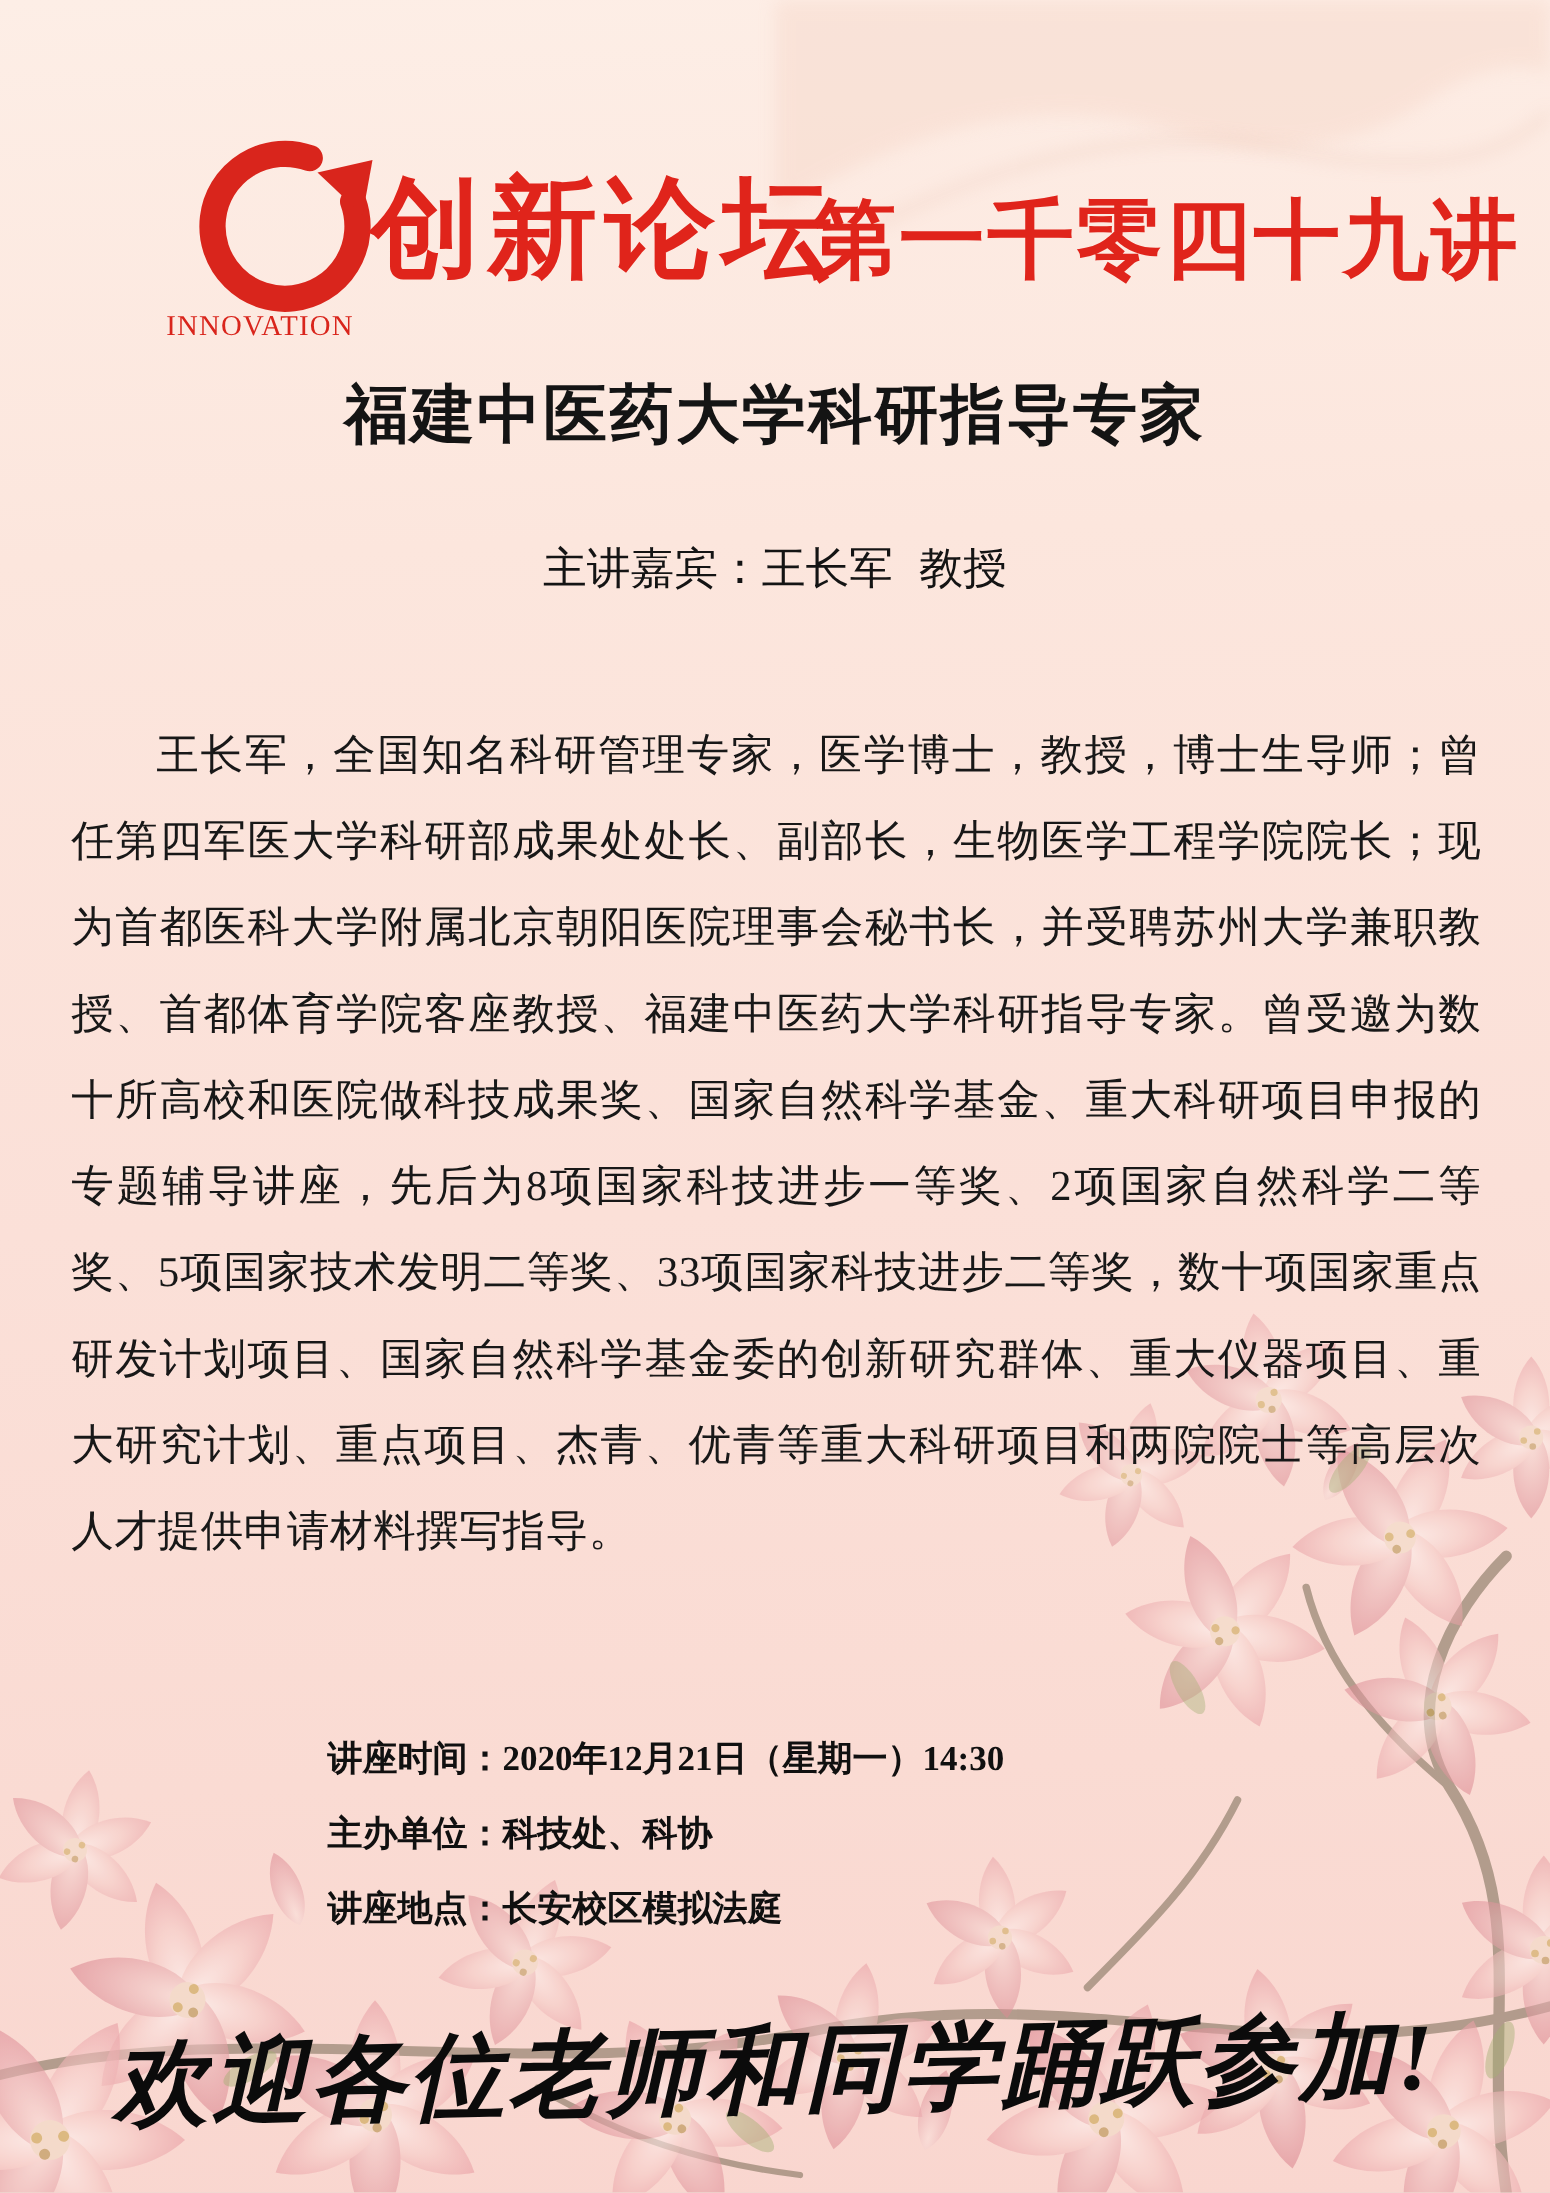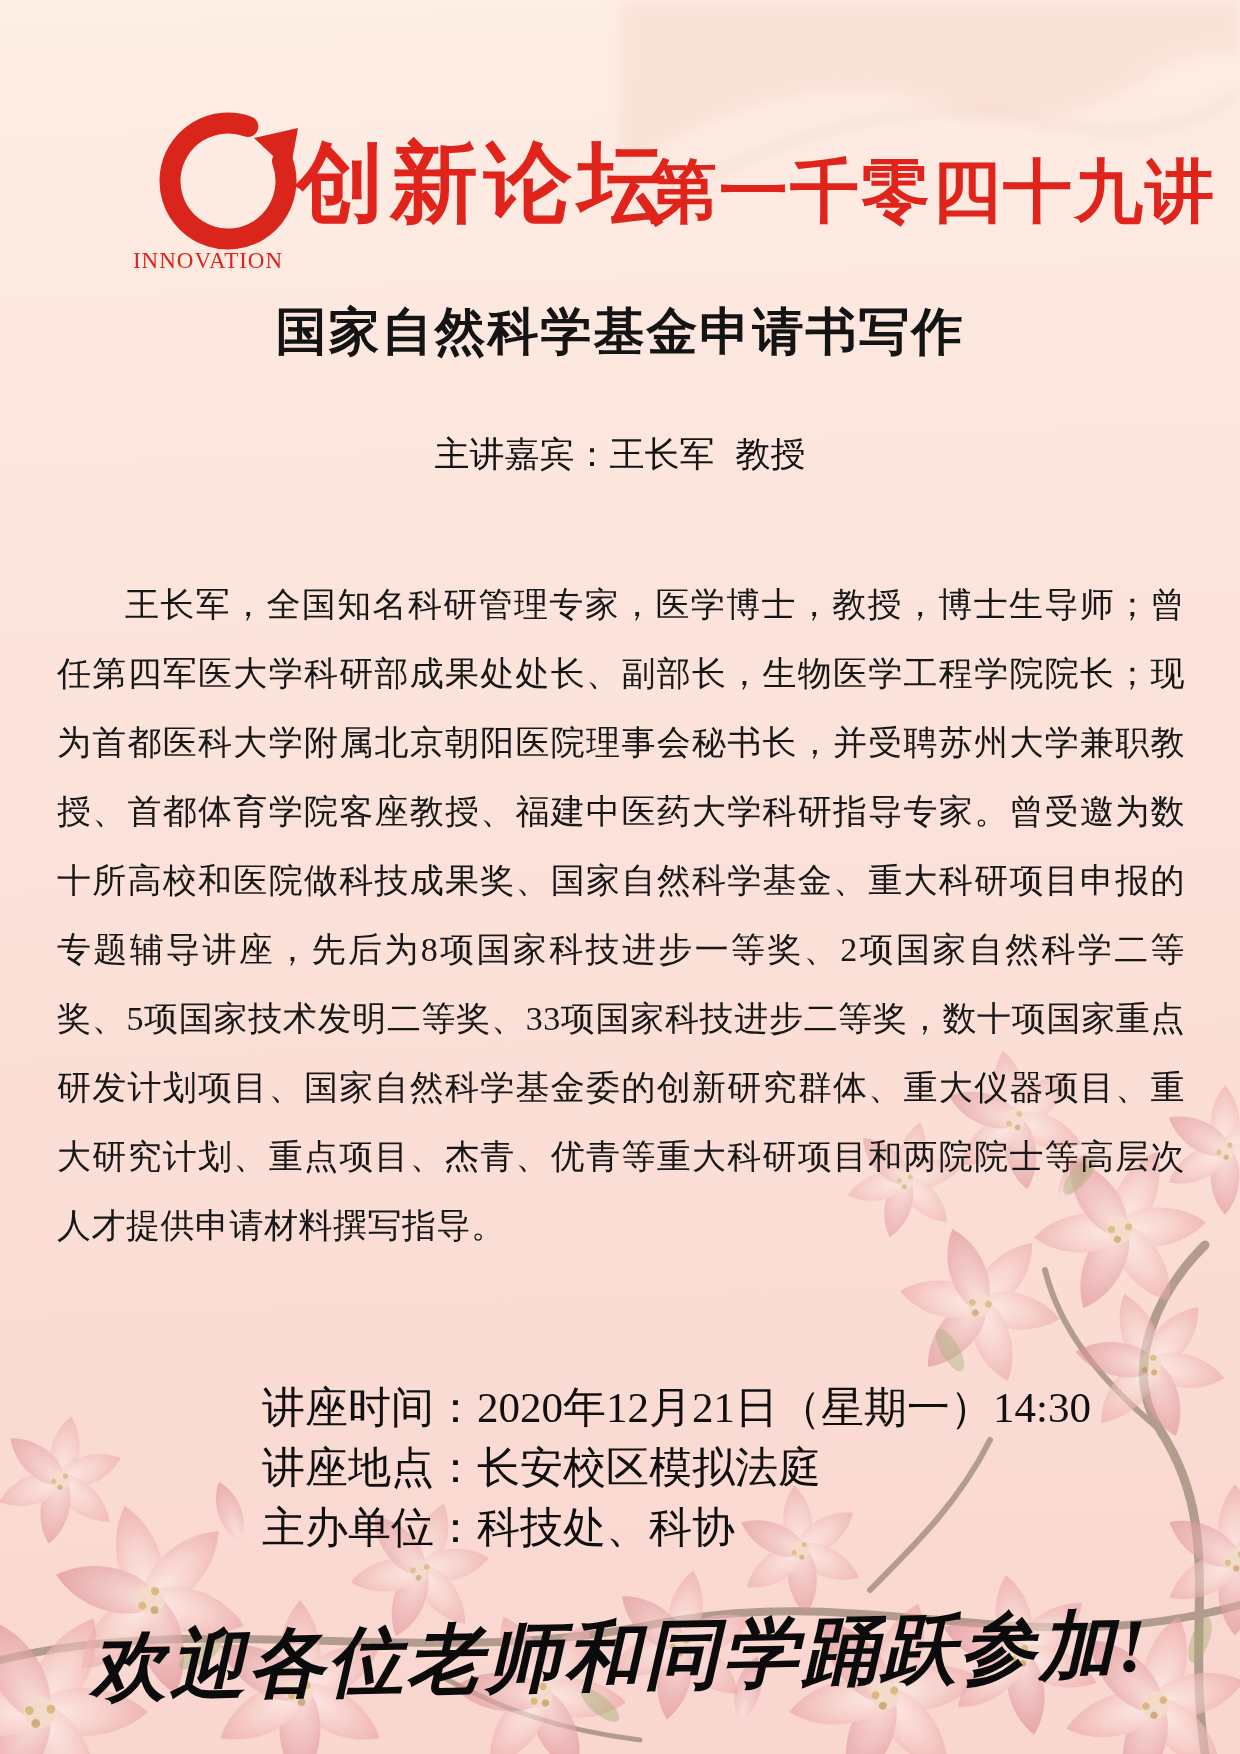--- a/index.html
+++ b/index.html
@@ -48,21 +48,21 @@
 
   
   .bio{
     position:absolute; left:57px; right:55px; top:570px;
     font-size:34px; line-height:69px; color:#181818;
     text-align:justify; text-indent:2em; letter-spacing:0.5px;
   }
 
   
   .details{ position:absolute; left:262px; top:1378px; }
-  .detail-line{ font-size:43px; line-height:60px; font-weight:400; color:#101010; }
+  .detail-line{ font-size:28px; line-height:60px; font-weight:700; color:#101010; }
 
   
   .welcome{
     position:absolute; left:0; right:0; top:1606px;
     text-align:center; color:#0b0b0b;
     font-size:76px; font-weight:900; font-style:italic;
     letter-spacing:3px;
     transform:rotate(-1.2deg);
     font-family:"Liberation Serif", serif;
   }
@@ -150,40 +150,40 @@
 
     <svg class="logo-mark" viewBox="0 0 200 160" aria-hidden="true">
       <path d="M154.5 65.2 A58 58 0 1 1 119.8 30.5" fill="none" stroke="#d9251c" stroke-width="21" stroke-linecap="round"></path>
       <path d="M170 32 L126 42 L162 76 Z" fill="#d9251c"></path>
     </svg>
     <div class="logo-word">INNOVATION</div>
 
     <div class="forum-title">创新论坛</div>
     <div class="lecture-no">第一千零四十九讲</div>
 
-    <h1 class="main-title">国家自然科学基金申请书写作</h1>
+    <h1 class="main-title">福建中医药大学科研指导专家</h1>
 
     <div class="speakers">
       <div class="speakers-inner">
         <div class="speaker-line">
           <span>主讲嘉宾：</span><span>王长军 教授</span>
         </div>
       </div>
     </div>
 
     <p class="bio">王长军，全国知名科研管理专家，医学博士，教授，博士生导师；曾任第四军医大学科研部成果处处长、副部长，生物医学工程学院院长；现为首都医科大学附属北京朝阳医院理事会秘书长，并受聘苏州大学兼职教授、首都体育学院客座教授、福建中医药大学科研指导专家。曾受邀为数十所高校和医院做科技成果奖、国家自然科学基金、重大科研项目申报的专题辅导讲座，先后为8项国家科技进步一等奖、2项国家自然科学二等奖、5项国家技术发明二等奖、33项国家科技进步二等奖，数十项国家重点研发计划项目、国家自然科学基金委的创新研究群体、重大仪器项目、重大研究计划、重点项目、杰青、优青等重大科研项目和两院院士等高层次人才提供申请材料撰写指导。</p>
 
     <div class="details">
       <div class="detail-line">
         <span>讲座时间：</span><span>2020年12月21日（星期一）14:30</span>
       </div>
       <div class="detail-line">
-        <span>讲座地点：</span><span>长安校区模拟法庭</span>
+        <span>主办单位：</span><span>科技处、科协</span>
       </div>
       <div class="detail-line">
-        <span>主办单位：</span><span>科技处、科协</span>
+        <span>讲座地点：</span><span>长安校区模拟法庭</span>
       </div>
     </div>
 
     <div class="welcome">欢迎各位老师和同学踊跃参加!</div>
 
   </div>
 </div>
 
 </body></html>

